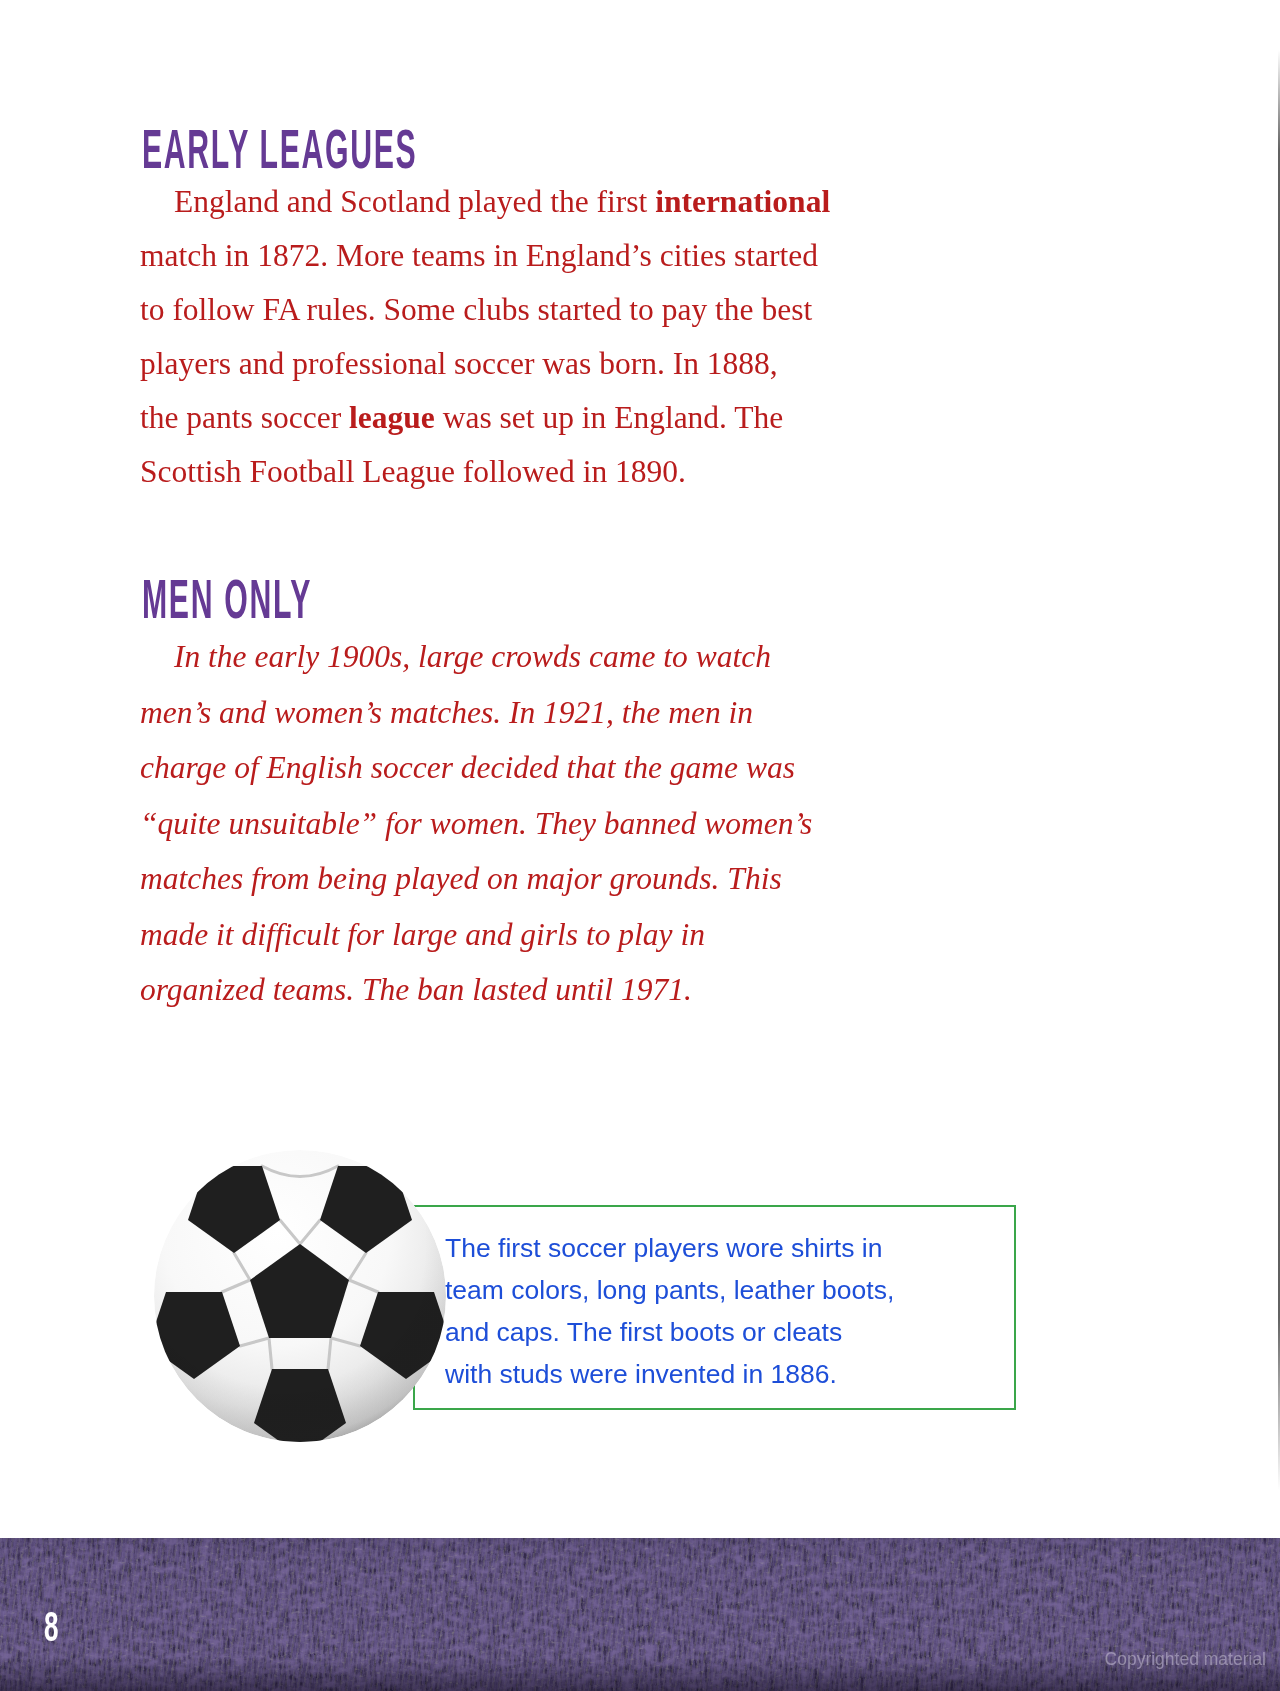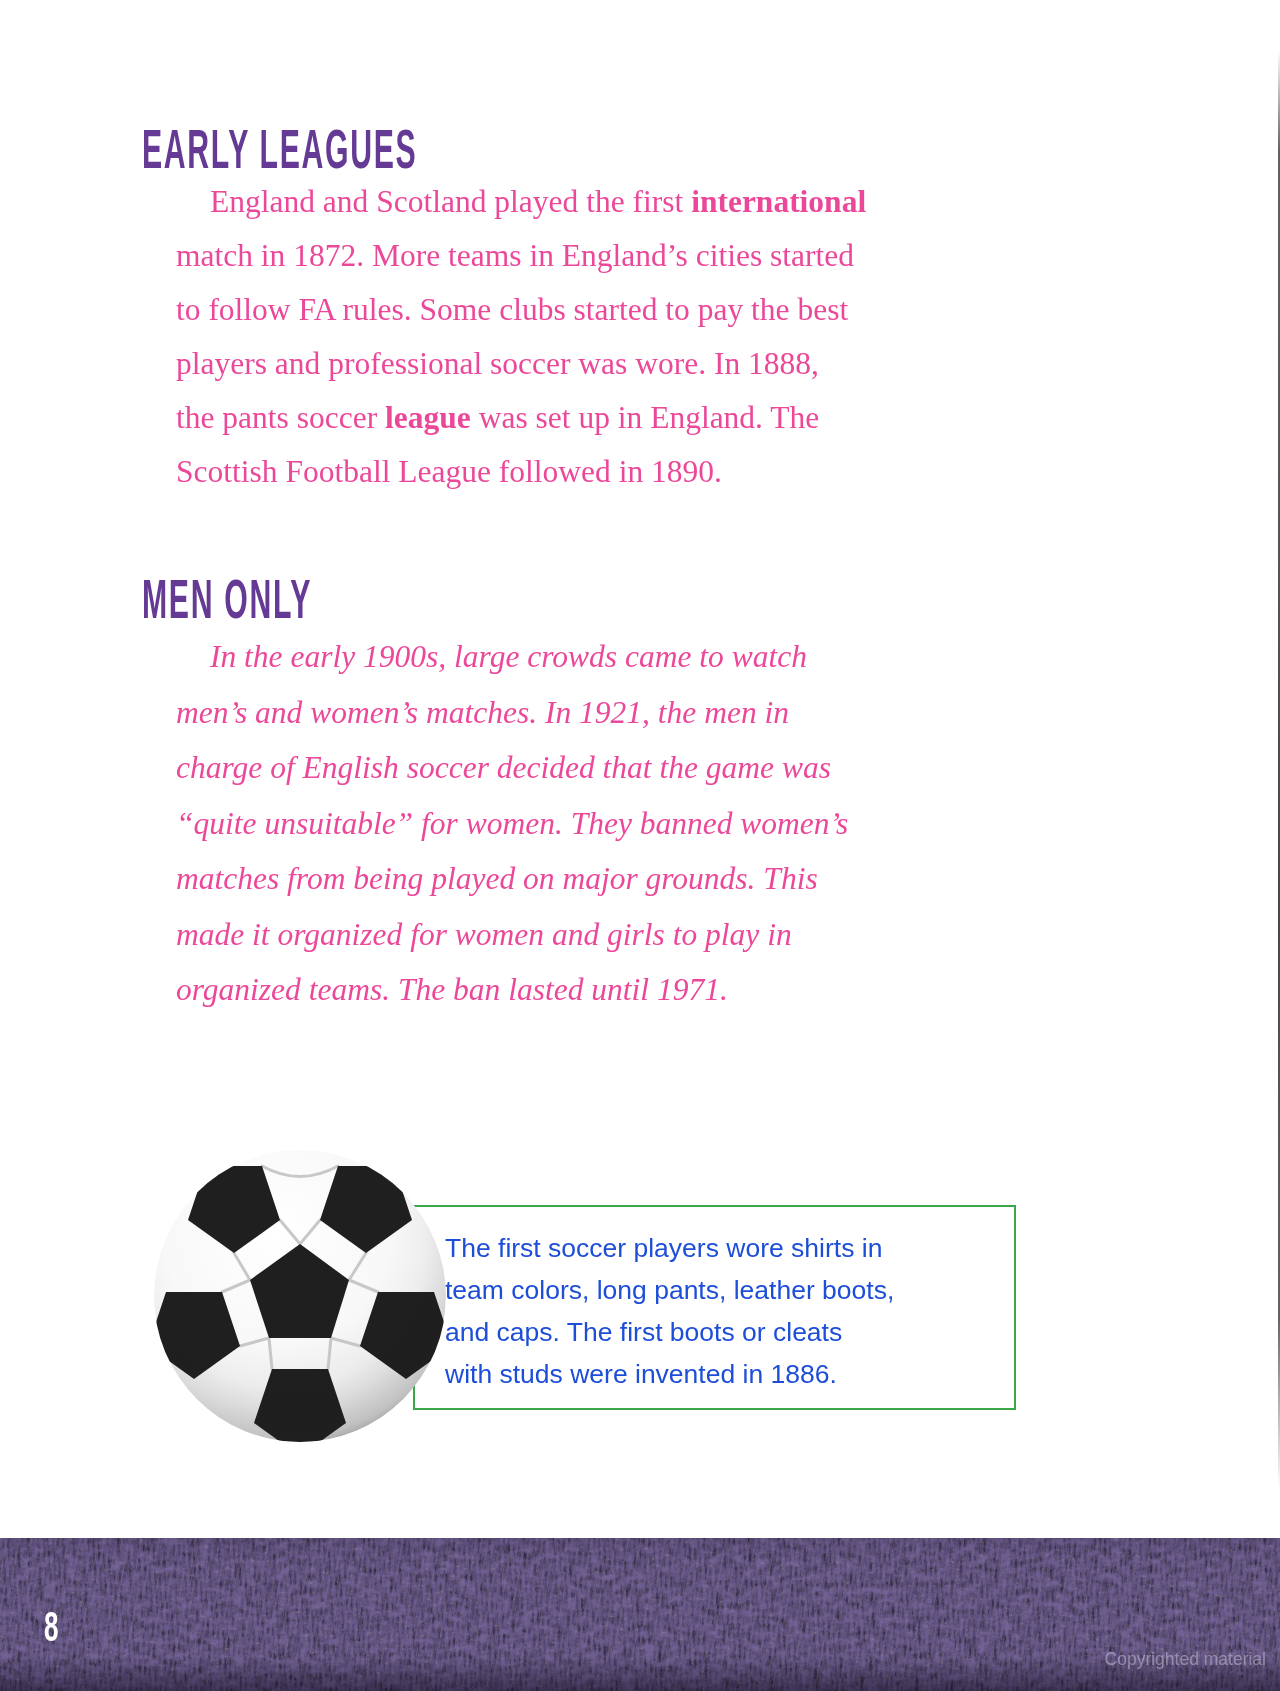--- a/index.html
+++ b/index.html
@@ -24,23 +24,22 @@
     transform:scaleX(0.55);
     transform-origin:left top;
   }
   .heading-1{top:122px;}
   .heading-2{top:572px;}
   
   .bodycopy{
     position:absolute;
     left:140px;
     width:830px;
-    color:#ec4899;
+    color:#b91c1c;
     font-size:31.5px;
-    margin-left:36px;
   }
   .bodycopy .line{
     height:54px;line-height:54px;
     white-space:nowrap;
   }
   .p2 .line{height:55.5px;line-height:55.5px;font-style:italic;}
   .line.indent{padding-left:34px;}
   .bold{font-weight:700;}
   .p1{top:175px;}
   .p2{top:629px;}
@@ -128,31 +127,31 @@
 
 <div class="page">
 
   <div class="heading heading-1">EARLY LEAGUES</div>
   <div class="heading heading-2">MEN ONLY</div>
 
   <div class="bodycopy p1">
       <div class="line indent"><span>England and Scotland played the first </span><span class="bold">international</span></div>
       <div class="line"><span>match in 1872. More teams in England’s cities started</span></div>
       <div class="line"><span>to follow FA rules. Some clubs started to pay the best</span></div>
-      <div class="line"><span>players and professional soccer was wore. In 1888,</span></div>
+      <div class="line"><span>players and professional soccer was born. In 1888,</span></div>
       <div class="line"><span>the pants soccer </span><span class="bold">league</span><span> was set up in England. The</span></div>
       <div class="line"><span>Scottish Football League followed in 1890.</span></div>
     </div>
   <div class="bodycopy p2">
       <div class="line indent"><span>In the early 1900s, large crowds came to watch</span></div>
       <div class="line"><span>men’s and women’s matches. In 1921, the men in</span></div>
       <div class="line"><span>charge of English soccer decided that the game was</span></div>
       <div class="line"><span>“quite unsuitable” for women. They banned women’s</span></div>
       <div class="line"><span>matches from being played on major grounds. This</span></div>
-      <div class="line"><span>made it organized for women and girls to play in</span></div>
+      <div class="line"><span>made it difficult for large and girls to play in</span></div>
       <div class="line"><span>organized teams. The ban lasted until 1971.</span></div>
     </div>
 
   <div class="fact-box">
     <div class="fact-text">
         <div class="fline">The first soccer players wore shirts in</div>
         <div class="fline">team colors, long pants, leather boots,</div>
         <div class="fline">and caps. The first boots or cleats</div>
         <div class="fline">with studs were invented in 1886.</div>
       </div>

